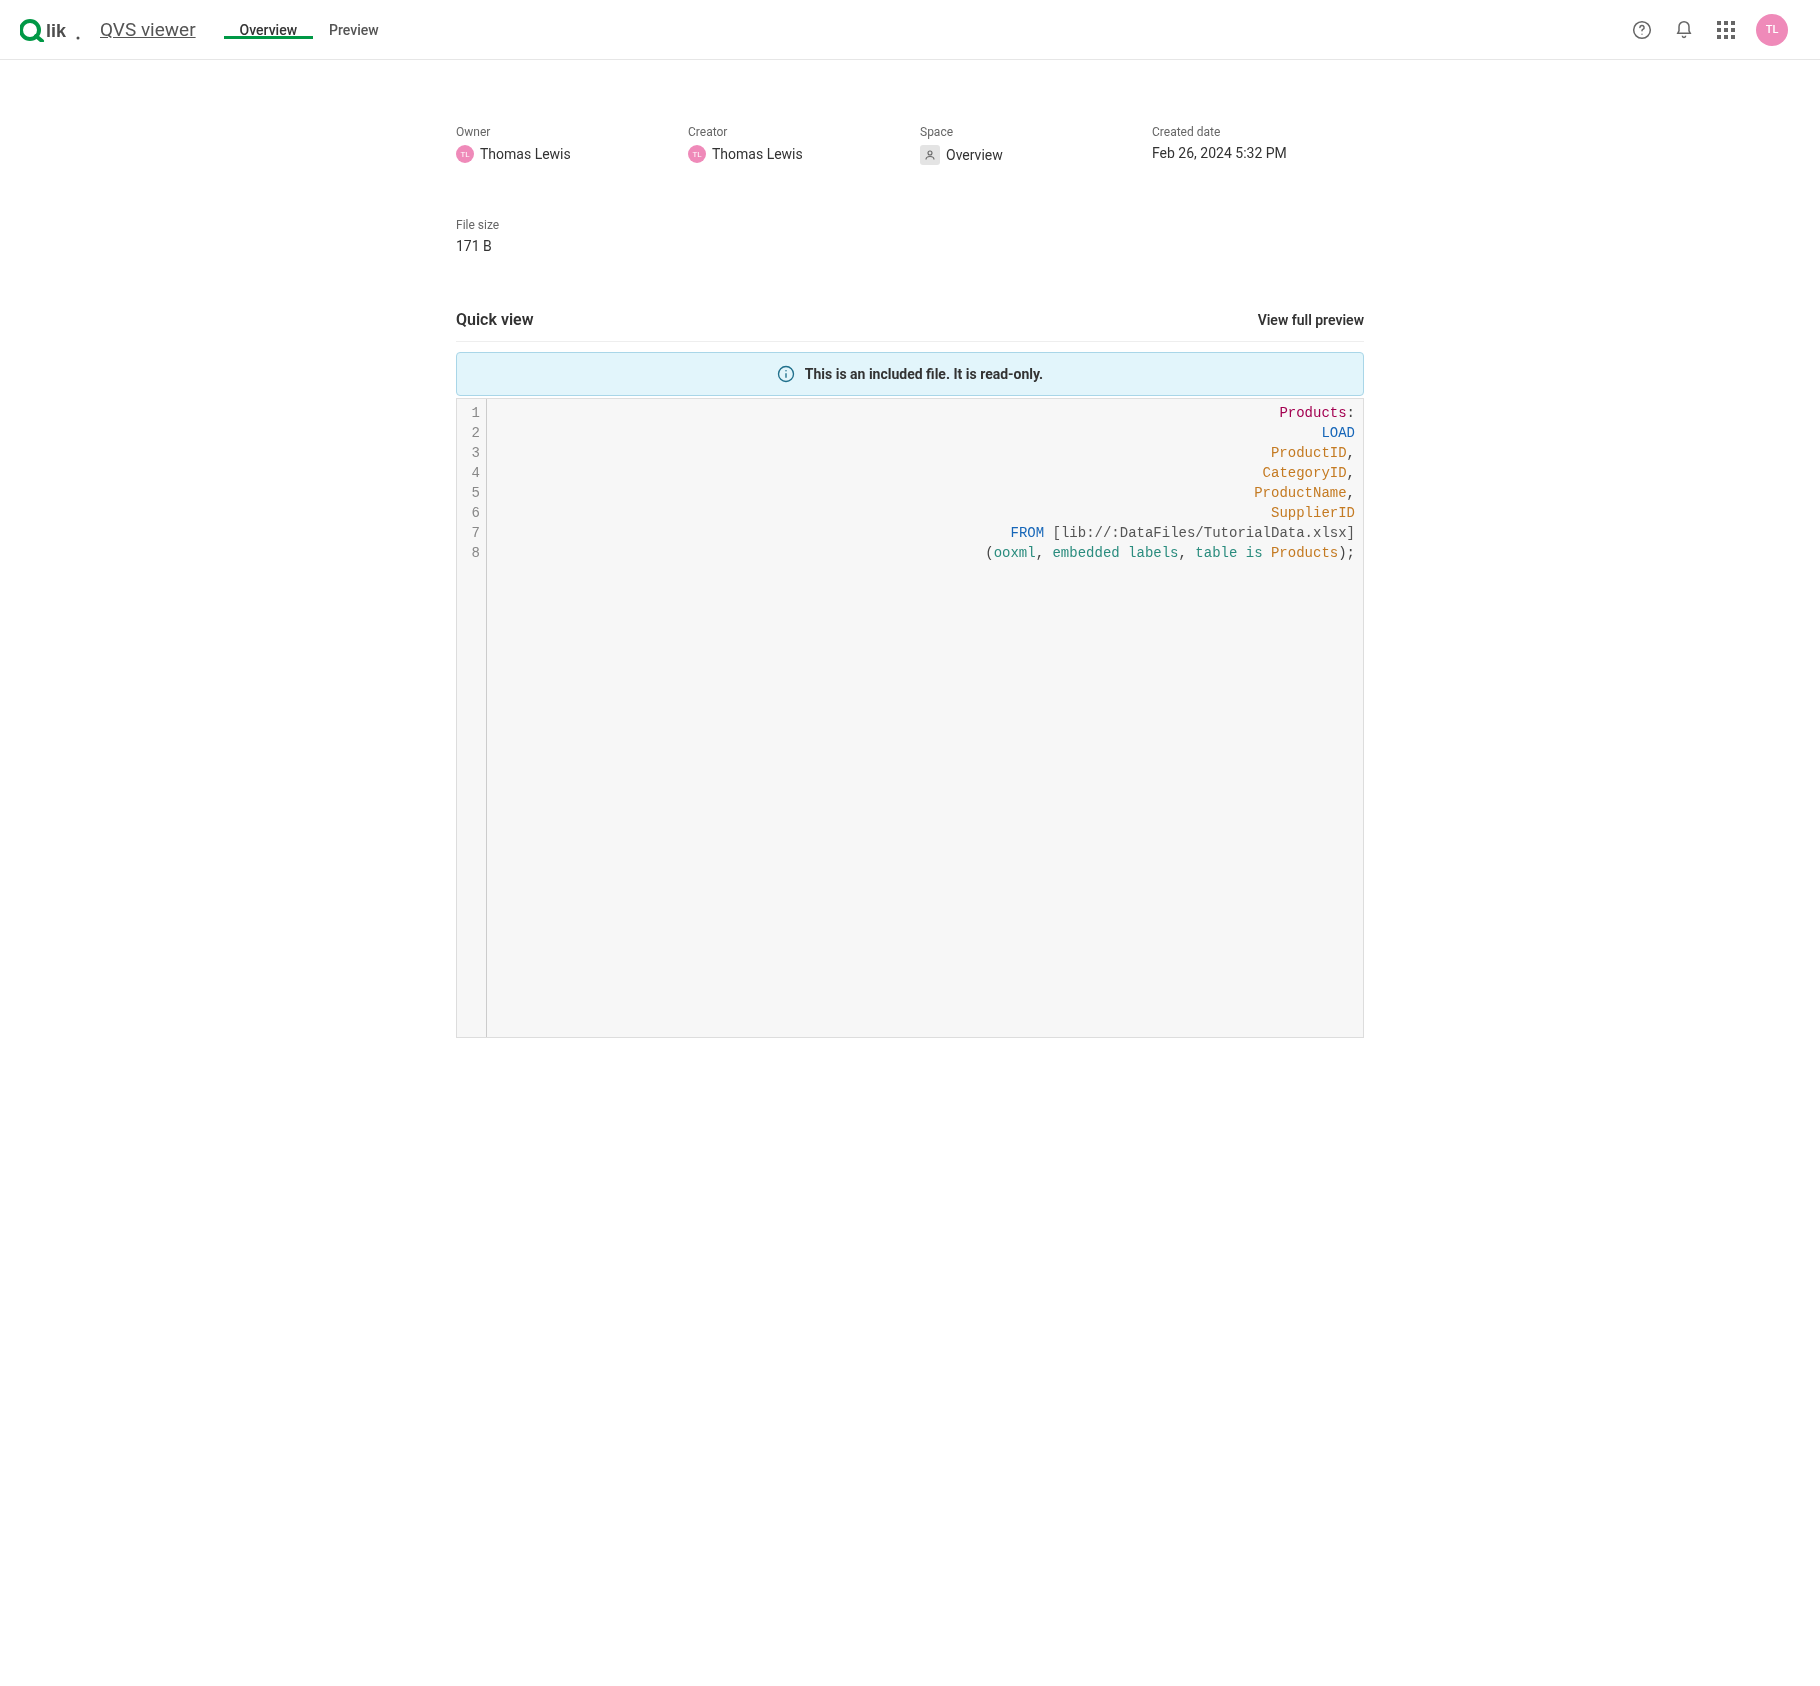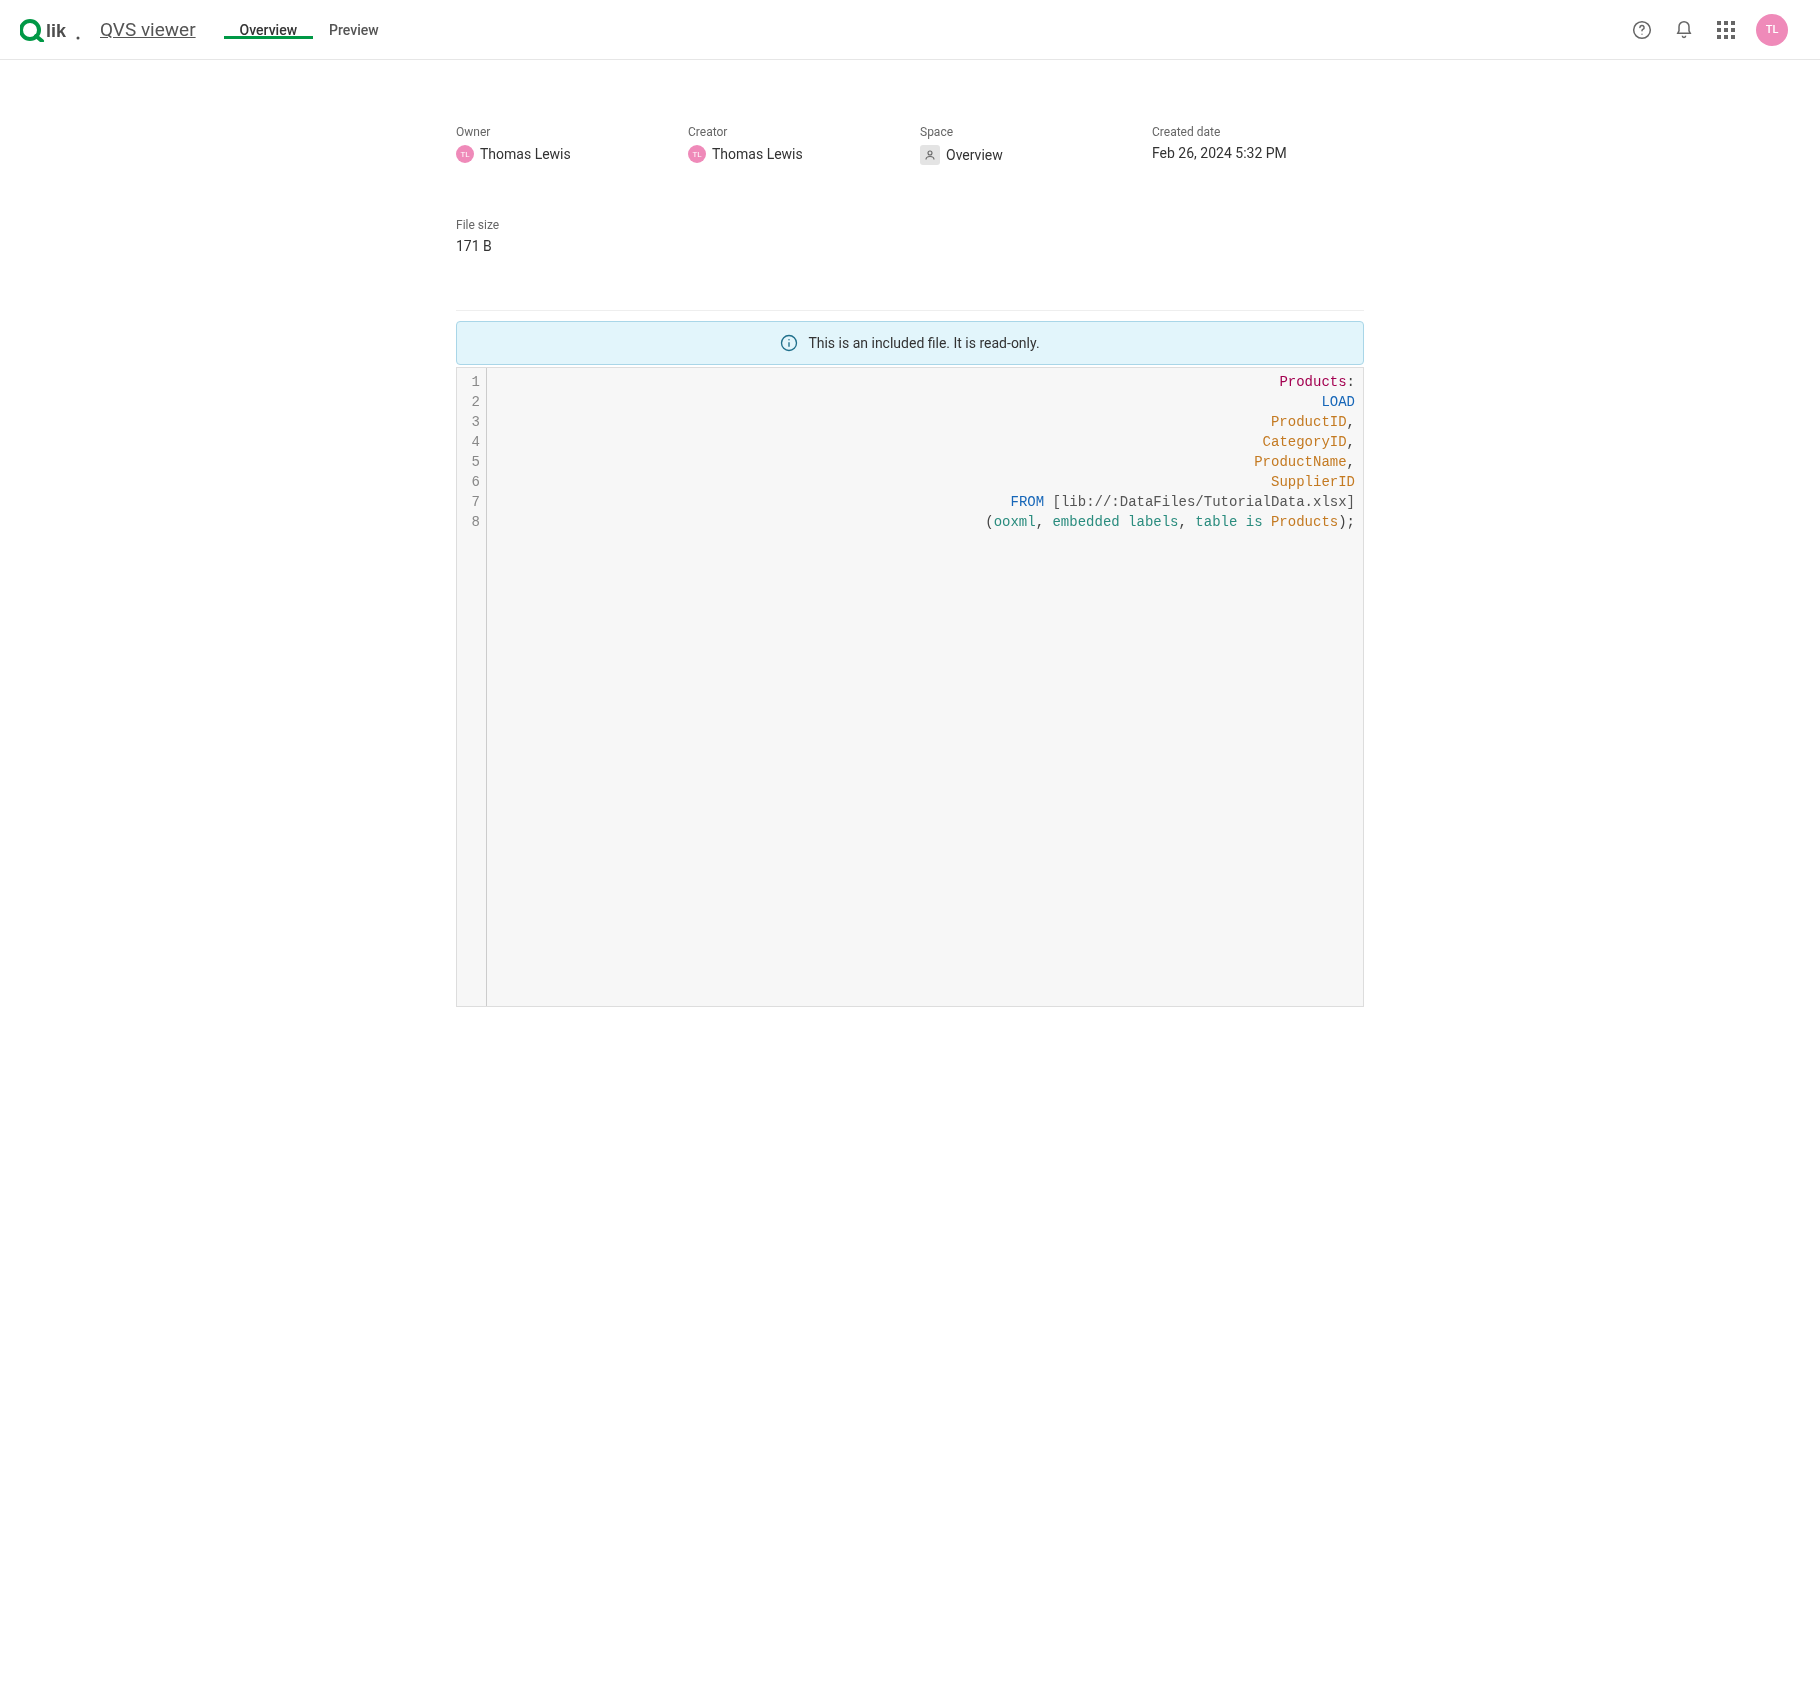--- a/index.html
+++ b/index.html
@@ -133,20 +133,21 @@
     border: 1px solid #a9d6e8;
     border-radius: 4px;
     padding: 12px 16px;
     margin-bottom: 2px;
     display: flex;
     align-items: center;
     justify-content: center;
     gap: 10px;
     font-size: 14px;
     color: #333;
+    font-weight: bold;
   }
   .info-banner svg { color: #1f6f8b; flex-shrink: 0; }
   
   .code-editor {
     border: 1px solid #ddd;
     background: #f7f7f7;
     display: flex;
     font-family: "Courier New", Consolas, Menlo, monospace;
     font-size: 14px;
     line-height: 20px;
@@ -263,20 +264,24 @@
         </div>
     </div>
     <div class="meta-item">
       <div class="label">File size</div>
       <div class="value">
           <span>171 B</span>
         </div>
     </div>
   </div>
 
+  <div class="qv-header">
+    <div class="qv-title">Quick view</div>
+    <div class="qv-link">View full preview</div>
+  </div>
   <div class="qv-divider"></div>
 
   <div class="info-banner">
     <svg width="18" height="18" viewBox="0 0 24 24" fill="none" stroke="currentColor" stroke-width="1.8">
       <circle cx="12" cy="12" r="10"></circle>
       <line x1="12" y1="11" x2="12" y2="17"></line>
       <circle cx="12" cy="7.5" r="1" fill="currentColor" stroke="none"></circle>
     </svg>
     <span>This is an included file. It is read-only.</span>
   </div>

